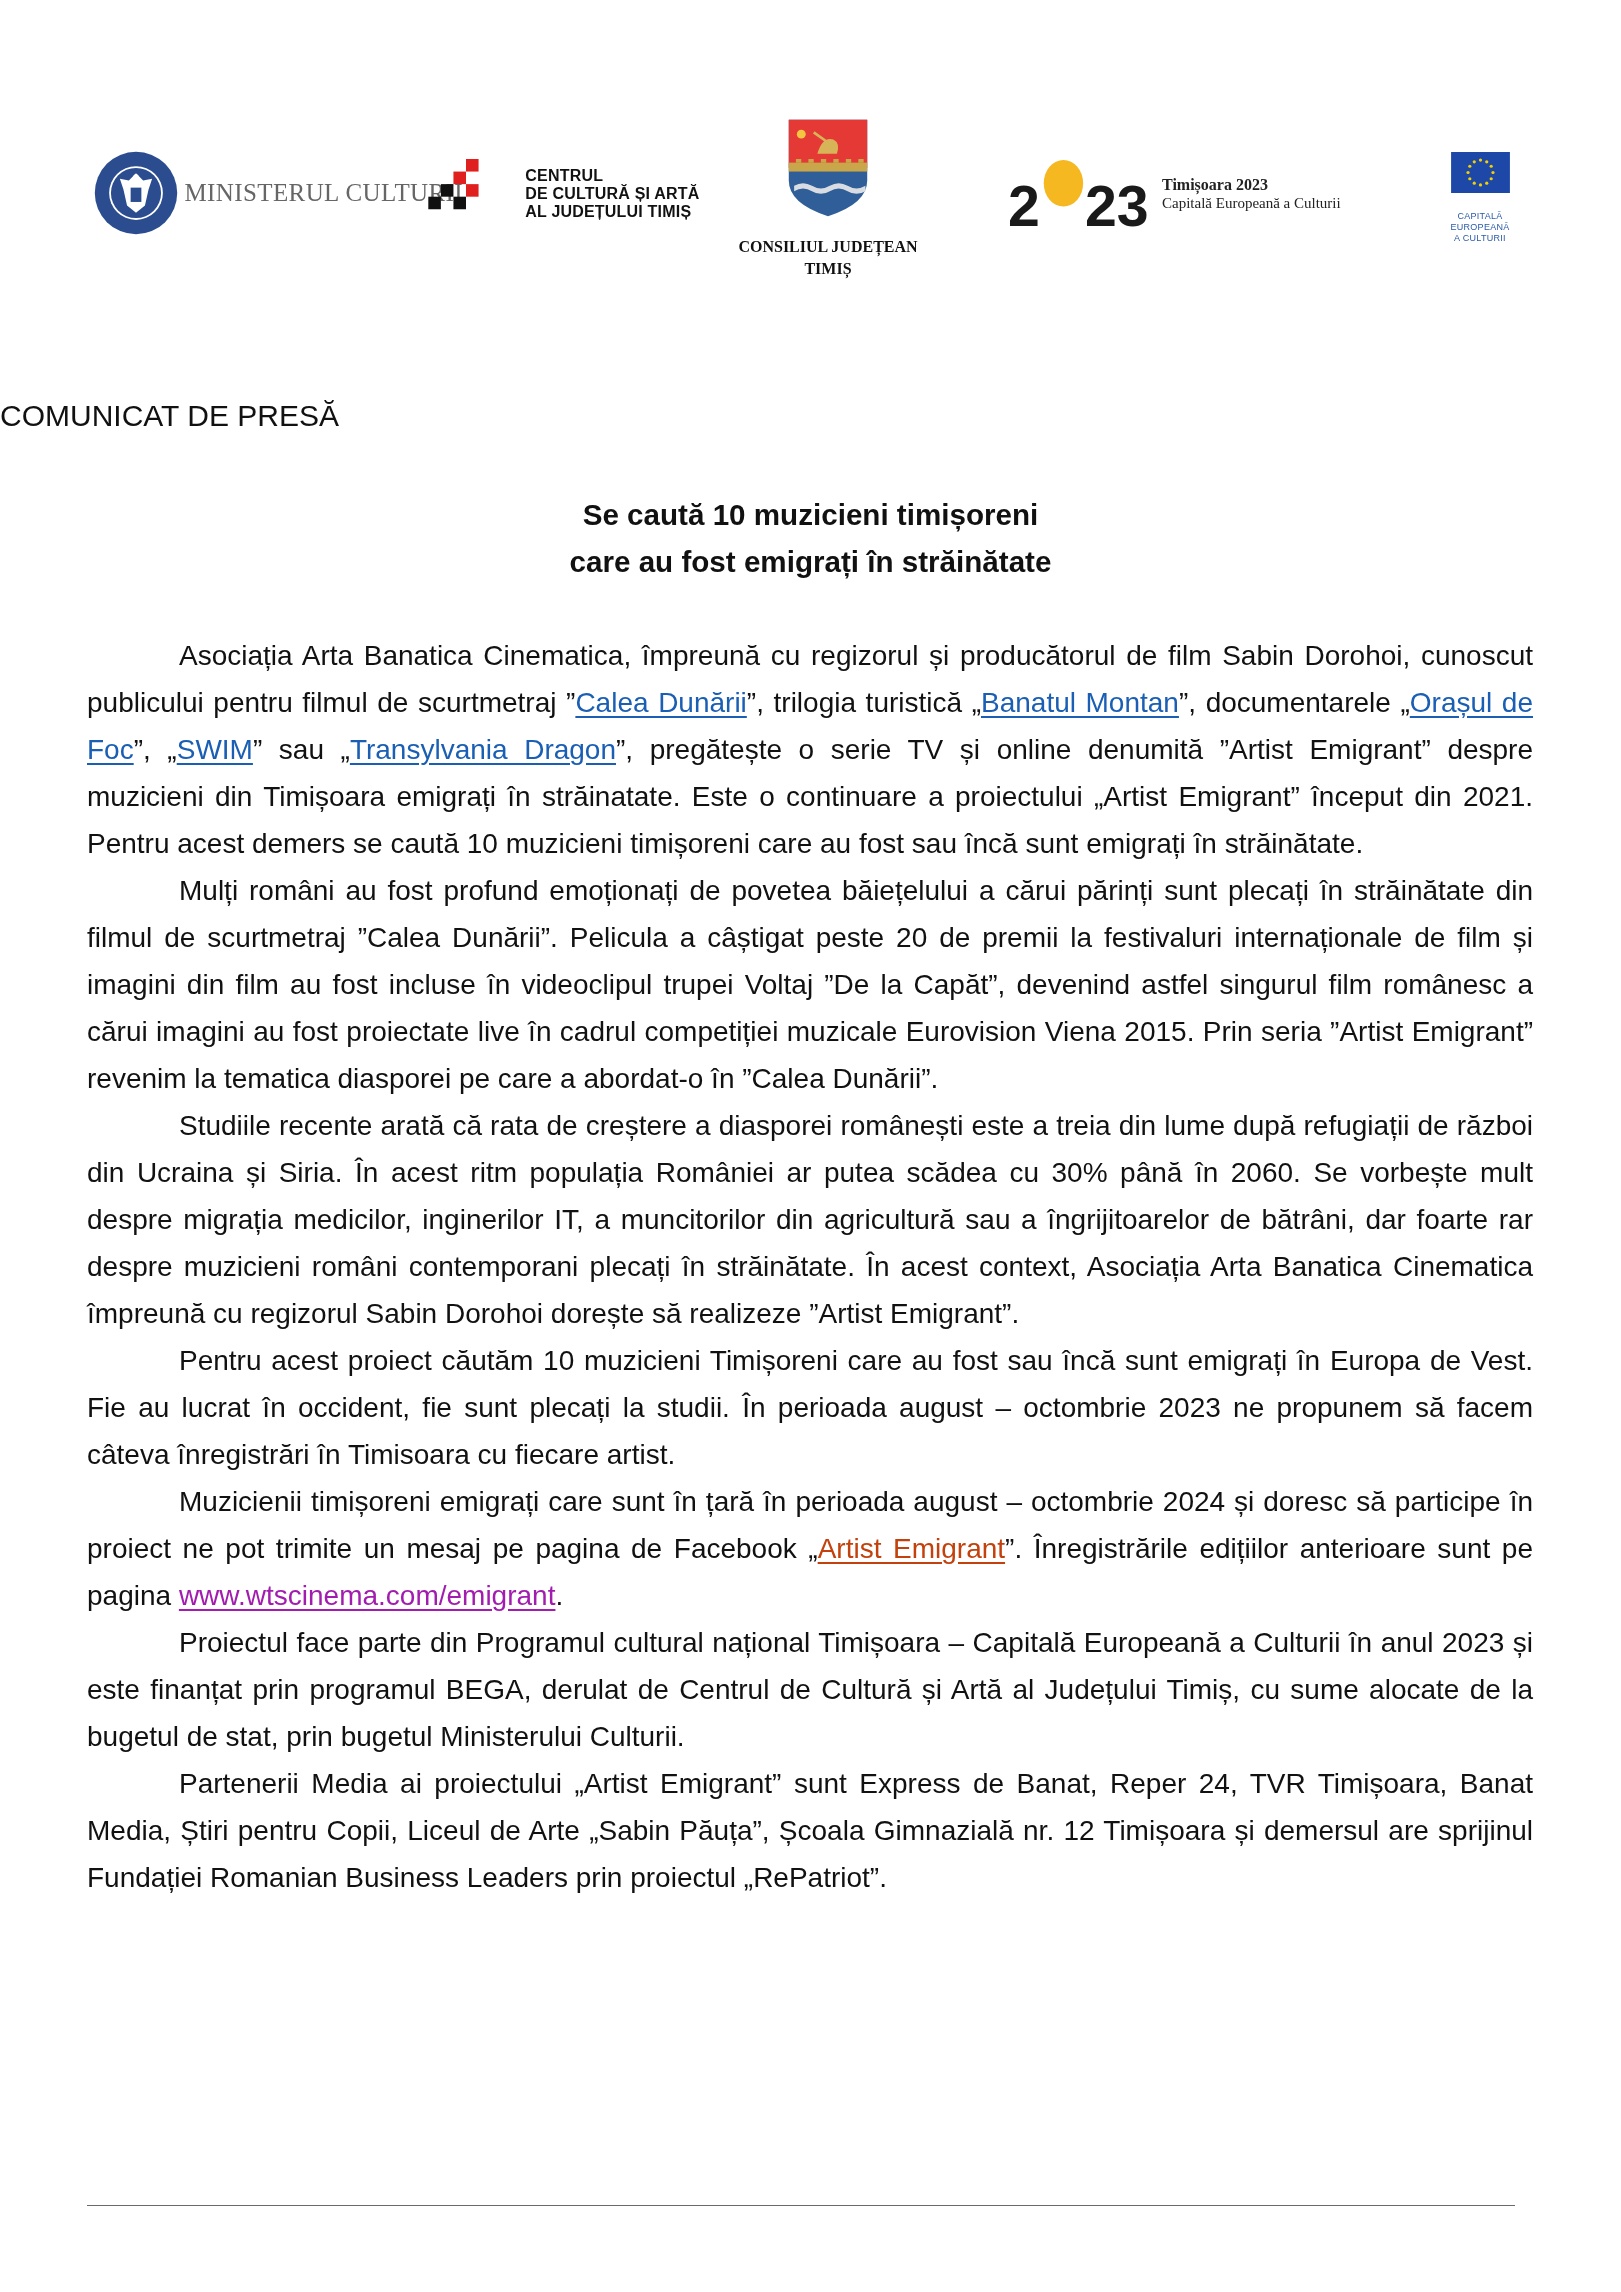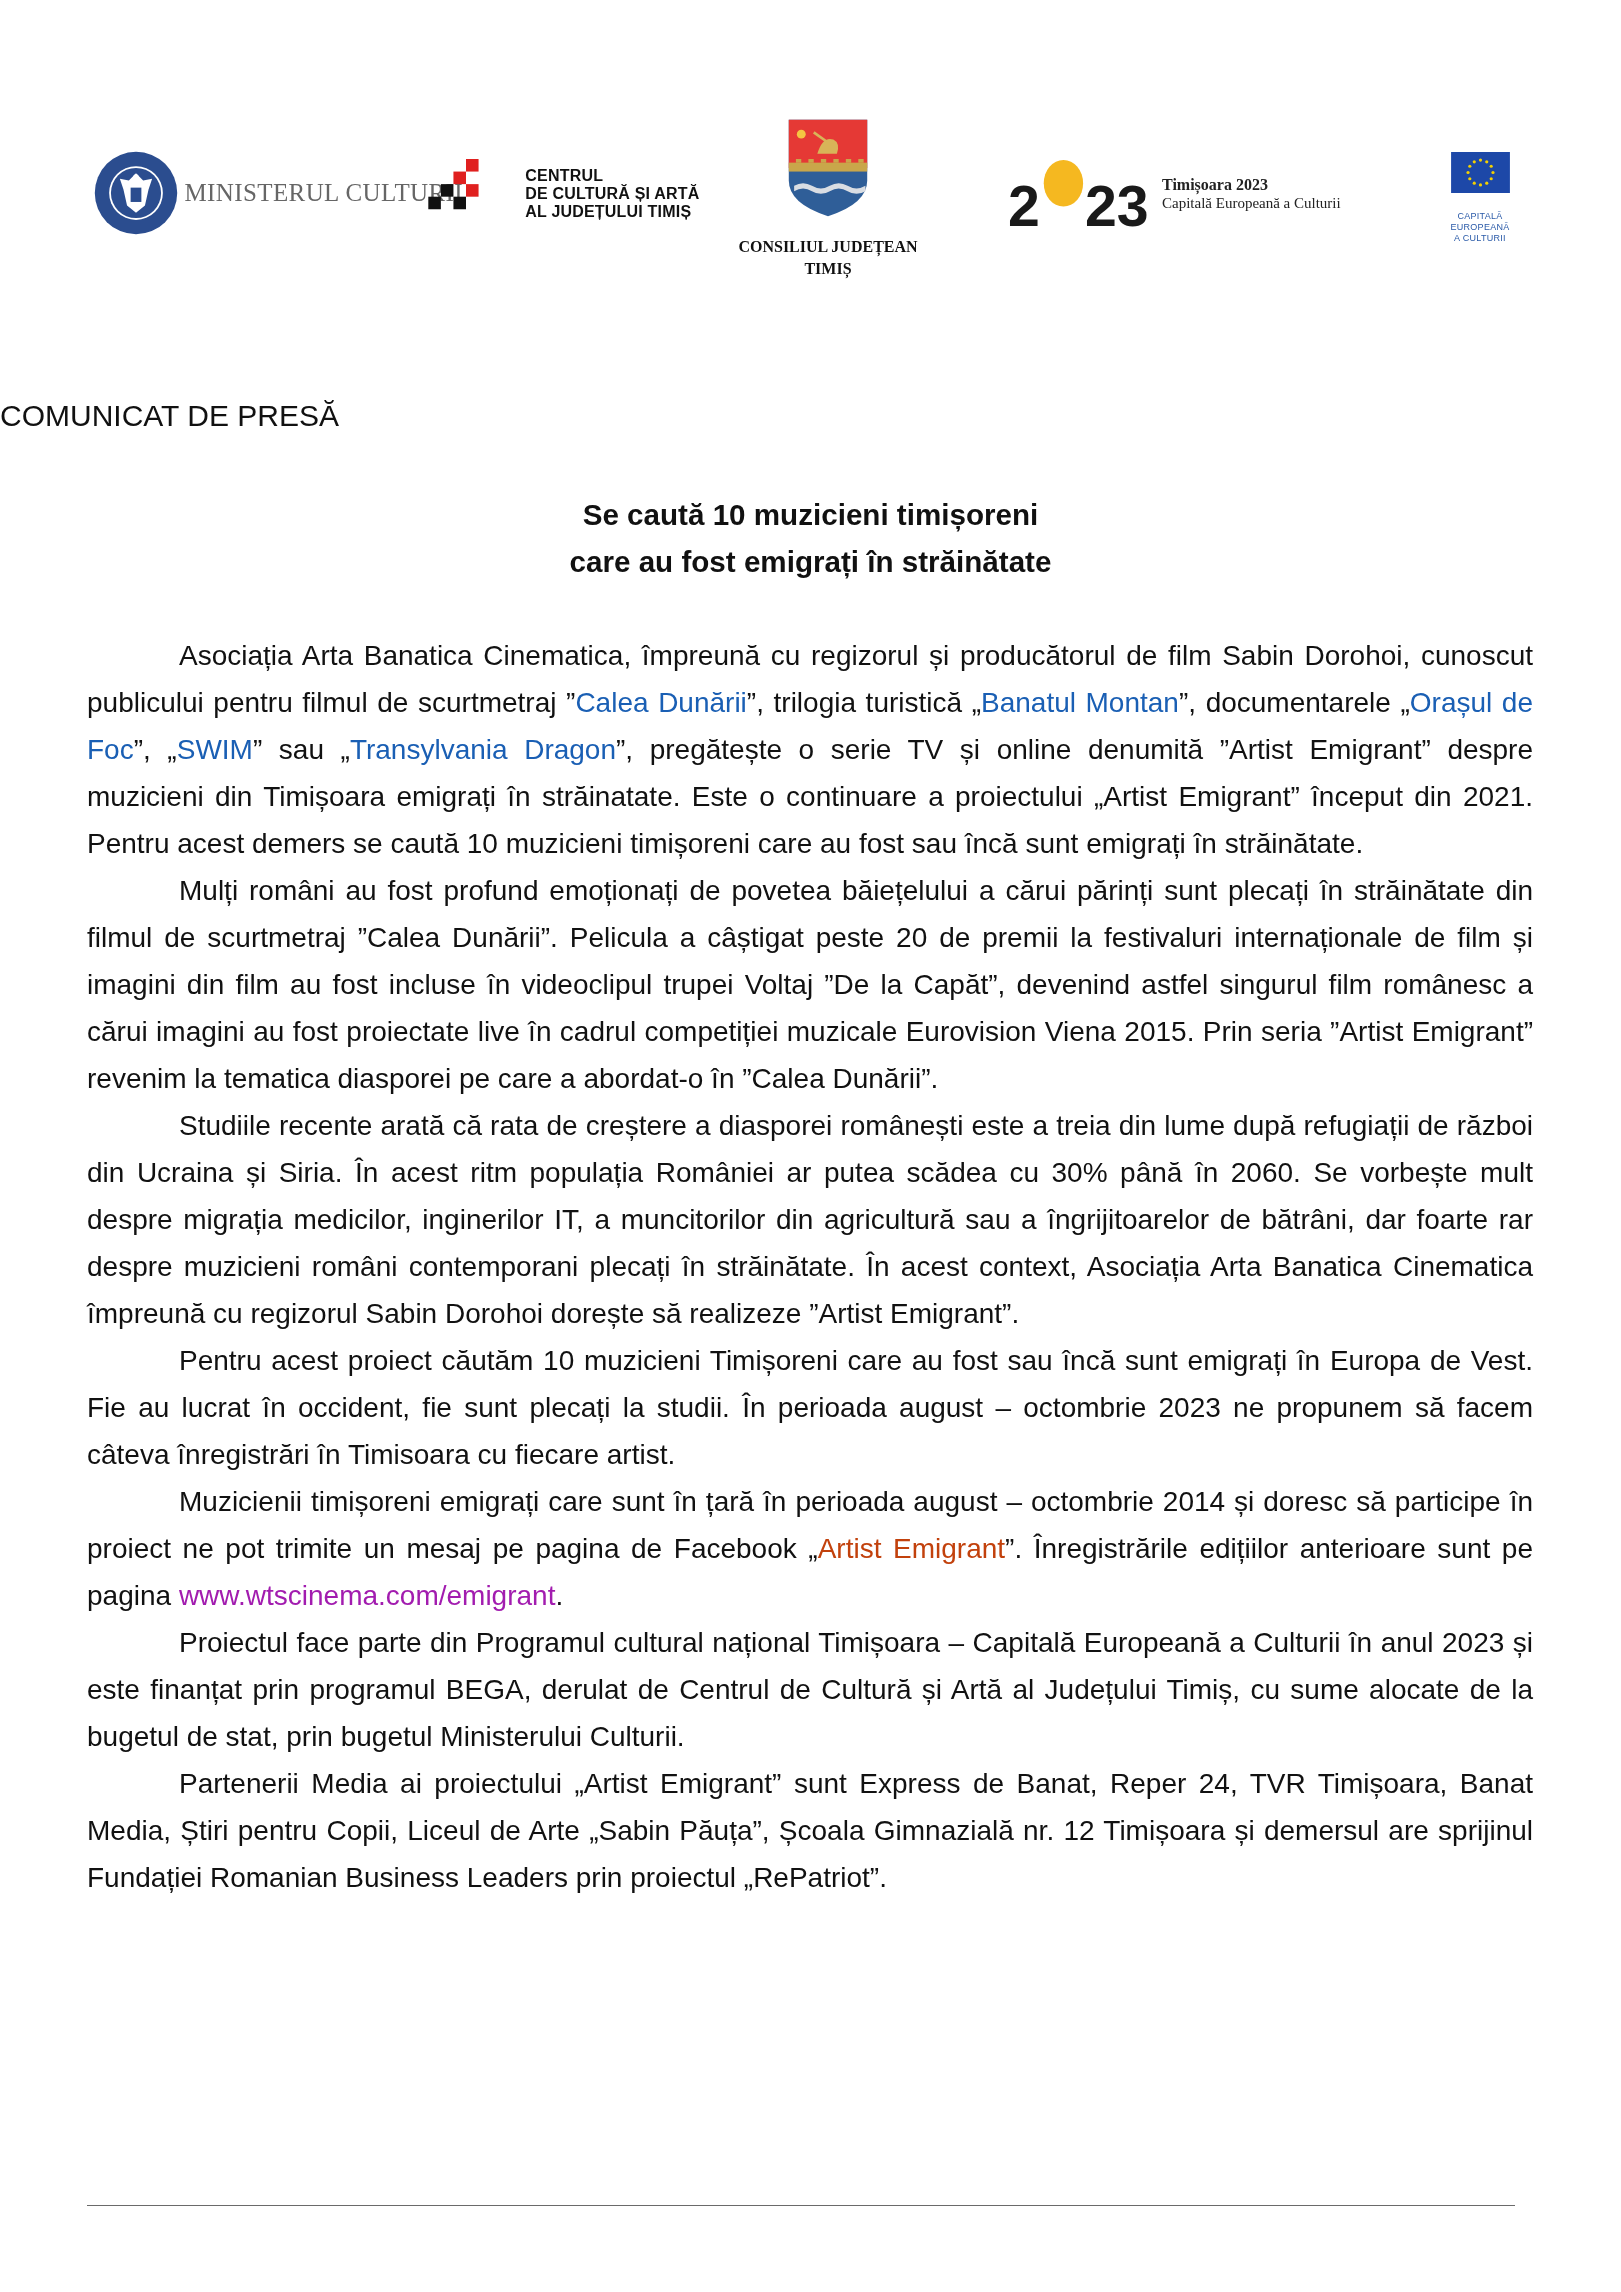--- a/index.html
+++ b/index.html
@@ -38,21 +38,21 @@
   
   .kicker { position: absolute; left: 0; width: 1621px; top: 399px; text-align: left;
             font-family: "Liberation Sans", sans-serif; font-size: 30px; color: #111; }
   .title { position: absolute; left: 0; width: 1621px; top: 491px; text-align: center;
            font-family: "Liberation Sans", sans-serif; font-weight: bold; font-size: 29.6px; line-height: 47px; color: #111; }
 
   
   .body { position: absolute; left: 87px; top: 632px; width: 1446px;
           font-family: "Liberation Sans", sans-serif; font-size: 28px; line-height: 47px; color: #111; }
   .body p { margin: 0; text-align: justify; text-indent: 92px; }
-  .body a { color: #1a5fb4; text-underline-offset: 3.6px; margin-top: 47px; }
+  .body a { color: #1a5fb4; text-decoration: underline; text-underline-offset: 3.6px; margin-top: 47px; }
 
   
   .footer-rule { position: absolute; left: 87px; top: 2205px; width: 1428px; height: 0;
                  border-top: 1.8px solid #6a6a6a; }
 </style>
 </head>
 <body>
 
 <div class="logos">
 
@@ -143,19 +143,19 @@
 <div class="title">
   <div>Se caută 10 muzicieni timișoreni</div>
   <div>care au fost emigrați în străinătate</div>
 </div>
 
 <div class="body" id="body">
     <p><span>Asociația Arta Banatica Cinematica, împreună cu regizorul și producătorul de film Sabin Dorohoi, cunoscut publicului pentru filmul de scurtmetraj ”</span><a style="color: rgb(26, 95, 180);">Calea Dunării</a><span>”, trilogia turistică „</span><a style="color: rgb(26, 95, 180);">Banatul Montan</a><span>”, documentarele „</span><a style="color: rgb(26, 95, 180);">Orașul de Foc</a><span>”, „</span><a style="color: rgb(26, 95, 180);">SWIM</a><span>” sau „</span><a style="color: rgb(26, 95, 180);">Transylvania Dragon</a><span>”, pregătește o serie TV și online denumită ”Artist Emigrant” despre muzicieni din Timișoara emigrați în străinatate. Este o continuare a proiectului „Artist Emigrant” început din 2021. Pentru acest demers se caută 10 muzicieni timișoreni care au fost sau încă sunt emigrați în străinătate.</span></p>
     <p><span>Mulți români au fost profund emoționați de povetea băiețelului a cărui părinți sunt plecați în străinătate din filmul de scurtmetraj ”Calea Dunării”. Pelicula a câștigat peste 20 de premii la festivaluri internaționale de film și imagini din film au fost incluse în videoclipul trupei Voltaj ”De la Capăt”, devenind astfel singurul film românesc a cărui imagini au fost proiectate live în cadrul competiției muzicale Eurovision Viena 2015. Prin seria ”Artist Emigrant” revenim la tematica diasporei pe care a abordat-o în ”Calea Dunării”.</span></p>
     <p><span>Studiile recente arată că rata de creștere a diasporei românești este a treia din lume după refugiații de război din Ucraina și Siria. În acest ritm populația României ar putea scădea cu 30% până în 2060. Se vorbește mult despre migrația medicilor, inginerilor IT, a muncitorilor din agricultură sau a îngrijitoarelor de bătrâni, dar foarte rar despre muzicieni români contemporani plecați în străinătate. În acest context, Asociația Arta Banatica Cinematica împreună cu regizorul Sabin Dorohoi dorește să realizeze ”Artist Emigrant”.</span></p>
     <p><span>Pentru acest proiect căutăm 10 muzicieni Timișoreni care au fost sau încă sunt emigrați în Europa de Vest. Fie au lucrat în occident, fie sunt plecați la studii. În perioada august – octombrie 2023 ne propunem să facem câteva înregistrări în Timisoara cu fiecare artist.</span></p>
-    <p><span>Muzicienii timișoreni emigrați care sunt în țară în perioada august – octombrie 2014 și doresc să participe în proiect ne pot trimite un mesaj pe pagina de Facebook „</span><a style="color: #c2410c;">Artist Emigrant</a><span>”. Înregistrările edițiilor anterioare sunt pe pagina </span><a style="color: #a21caf;">www.wtscinema.com/emigrant</a><span>.</span></p>
+    <p><span>Muzicienii timișoreni emigrați care sunt în țară în perioada august – octombrie 2024 și doresc să participe în proiect ne pot trimite un mesaj pe pagina de Facebook „</span><a style="color: #c2410c;">Artist Emigrant</a><span>”. Înregistrările edițiilor anterioare sunt pe pagina </span><a style="color: #a21caf;">www.wtscinema.com/emigrant</a><span>.</span></p>
     <p><span>Proiectul face parte din Programul cultural național Timișoara – Capitală Europeană a Culturii în anul 2023 și este finanțat prin programul BEGA, derulat de Centrul de Cultură și Artă al Județului Timiș, cu sume alocate de la bugetul de stat, prin bugetul Ministerului Culturii.</span></p>
     <p><span>Partenerii Media ai proiectului „Artist Emigrant” sunt Express de Banat, Reper 24, TVR Timișoara, Banat Media, Știri pentru Copii, Liceul de Arte „Sabin Păuța”, Școala Gimnazială nr. 12 Timișoara și demersul are sprijinul Fundației Romanian Business Leaders prin proiectul „RePatriot”.</span></p>
   </div>
 
 <div class="footer-rule"></div>
 
 
 </body></html>

